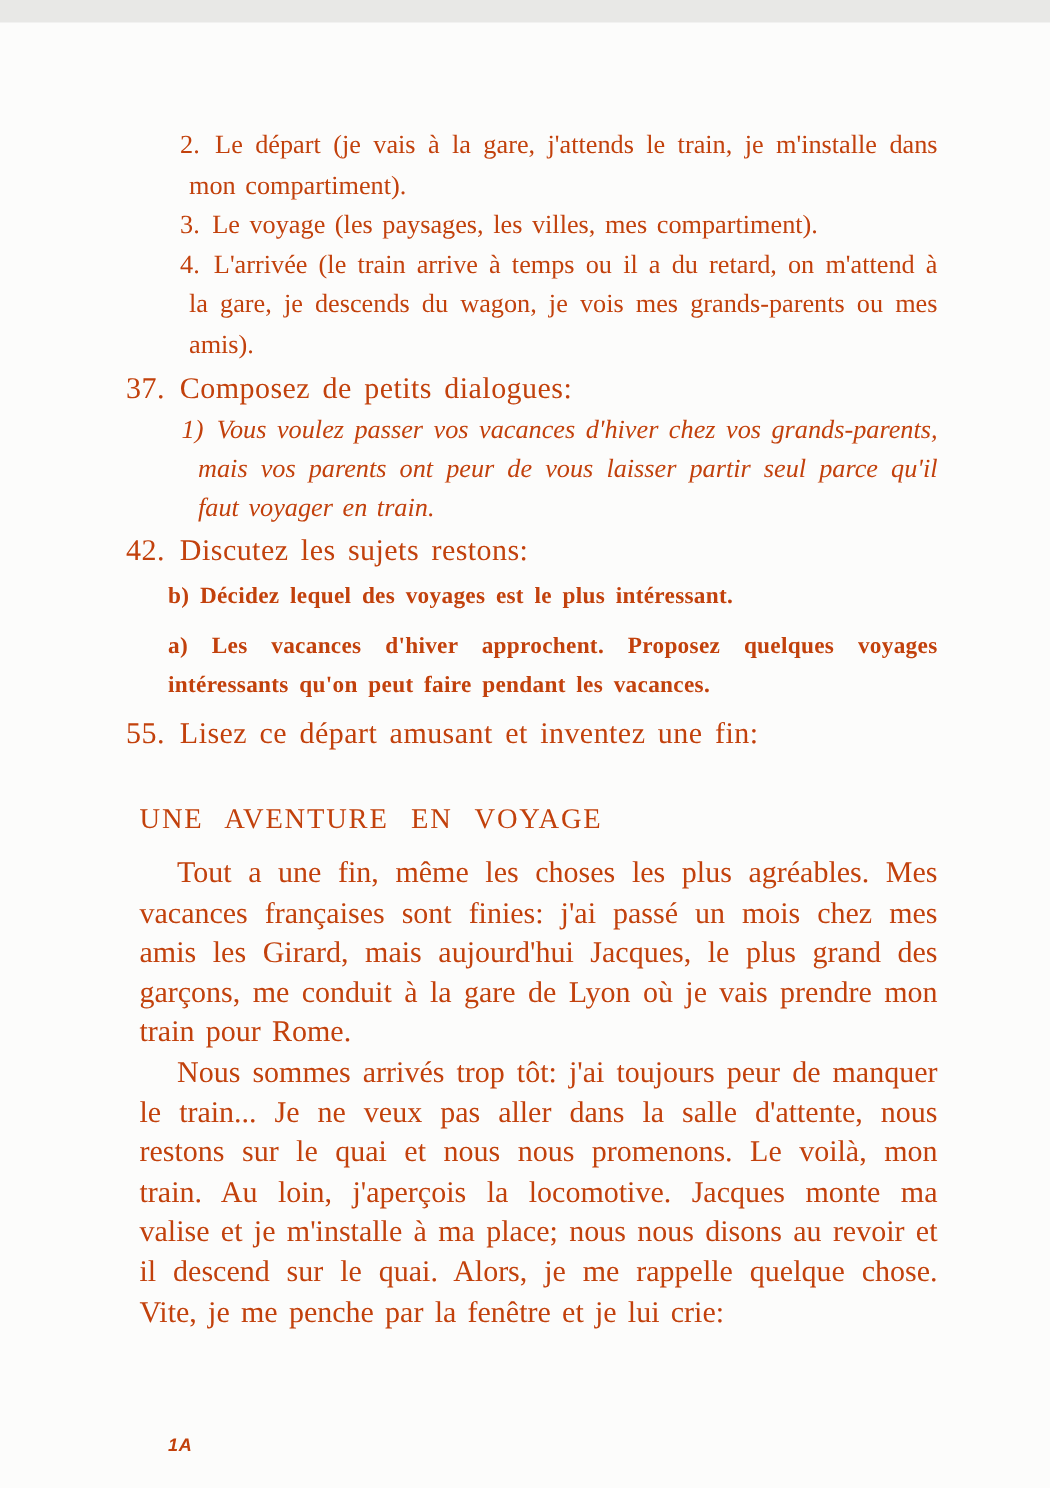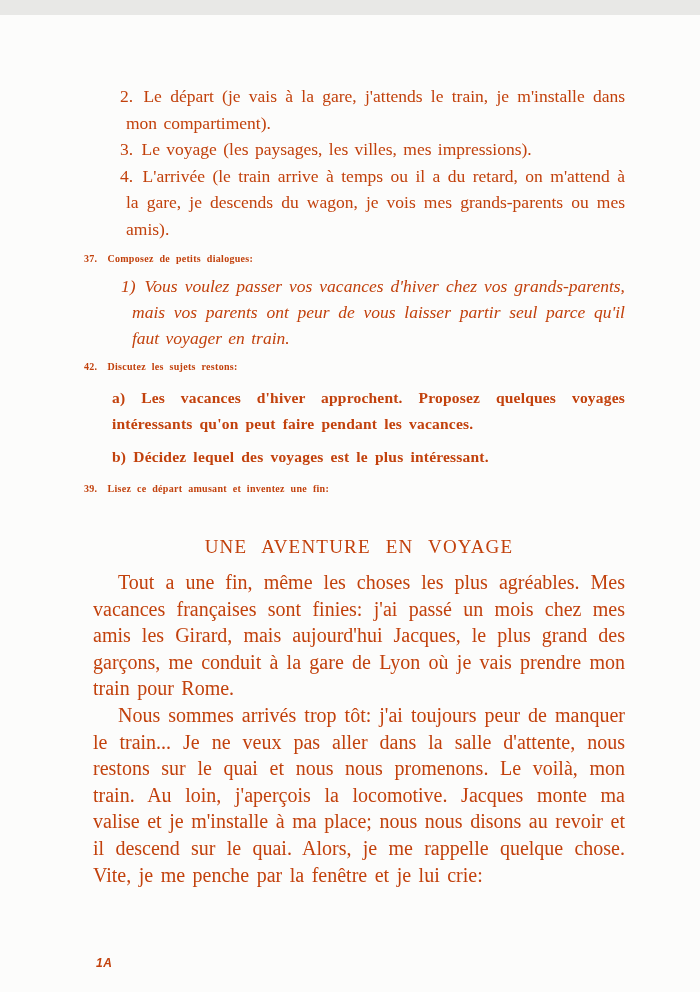--- a/index.html
+++ b/index.html
@@ -30,22 +30,22 @@
     text-indent: -6px;
     font-size: 17.5px;
     line-height: 26.5px;
     text-align: justify;
     word-spacing: 2px;
   }
   .li-num { padding-right: 2px; }
   
   .ex-header {
     margin: 7px 0 0 -9px;
-    font-weight: bold;
-    font-size: 10px;
+    font-weight: normal;
+    font-size: 20px;
     line-height: 20px;
     letter-spacing: 0.3px;
     word-spacing: 3px;
   }
   .ex-num { margin-right: 10px; }
   
   .ex-items { margin: 4px 0 0 28px; font-style: italic; }
   .sub-item {
     margin: 0;
     padding-left: 11px;
@@ -66,70 +66,69 @@
     letter-spacing: 0.2px;
     word-spacing: 3px;
   }
   .ex38 { margin-top: 6px; }
   .ex39 { margin-top: 9px; }
   
   .story-title {
     margin: 36px 0 0 0;
     font-size: 19px;
     font-weight: normal;
-    text-align: center;
     letter-spacing: 1.2px;
     word-spacing: 9px;
     line-height: 24px;
   }
   .story-para {
     margin: 10px 0 0 0;
     font-size: 20px;
     line-height: 26.6px;
     text-align: justify;
     text-indent: 25px;
     word-spacing: 2.5px;
   }
   .story-para.second { margin-top: 0px; }
   
   .plate-mark {
     position: absolute;
-    left: 96px;
+    left: 112px;
     top: 941px;
     font-family: "Liberation Sans", sans-serif;
     font-style: italic;
     font-weight: bold;
     font-size: 12px;
     letter-spacing: 0.5px;
   }
 </style>
 </head>
 <body>
 
 <div class="page">
   <div class="content">
 
     <div class="intro-list">
       <p class="intro-item"><span class="li-num">2.</span> <span>Le départ (je vais à la gare, j'attends le train, je m'installe dans mon compartiment).</span></p>
-      <p class="intro-item"><span class="li-num">3.</span> <span>Le voyage (les paysages, les villes, mes impressions).</span></p>
+      <p class="intro-item"><span class="li-num">3.</span> <span>Le voyage (les paysages, les villes, mes compartiment).</span></p>
       <p class="intro-item"><span class="li-num">4.</span> <span>L'arrivée (le train arrive à temps ou il a du retard, on m'attend à la gare, je descends du wagon, je vois mes grands-parents ou mes amis).</span></p>
     </div>
 
     <p class="ex-header"><span class="ex-num">37.</span><span>Composez de petits dialogues:</span></p>
     <div class="ex-items">
       <p class="sub-item"><span class="li-num">1)</span> <span>Vous voulez passer vos vacances d'hiver chez vos grands-parents, mais vos parents ont peur de vous laisser partir seul parce qu'il faut voyager en train.</span></p>
     </div>
 
     <p class="ex-header ex38"><span class="ex-num">42.</span><span>Discutez les sujets restons:</span></p>
     <div class="bold-items">
+      <p class="bold-item">b) Décidez lequel des voyages est le plus intéressant.</p>
       <p class="bold-item">a) Les vacances d'hiver approchent. Proposez quelques voyages intéressants qu'on peut faire pendant les vacances.</p>
-      <p class="bold-item">b) Décidez lequel des voyages est le plus intéressant.</p>
     </div>
 
-    <p class="ex-header ex39"><span class="ex-num">39.</span><span>Lisez ce départ amusant et inventez une fin:</span></p>
+    <p class="ex-header ex39"><span class="ex-num">55.</span><span>Lisez ce départ amusant et inventez une fin:</span></p>
 
     <h1 class="story-title">UNE  AVENTURE  EN  VOYAGE</h1>
     <p class="story-para">Tout a une fin, même les choses les plus agréables. Mes vacances françaises sont finies: j'ai passé un mois chez mes amis les Girard, mais aujourd'hui Jacques, le plus grand des garçons, me conduit à la gare de Lyon où je vais prendre mon train pour Rome.</p>
     <p class="story-para second">Nous sommes arrivés trop tôt: j'ai toujours peur de manquer le train... Je ne veux pas aller dans la salle d'attente, nous restons sur le quai et nous nous promenons. Le voilà, mon train. Au loin, j'aperçois la locomotive. Jacques monte ma valise et je m'installe à ma place; nous nous disons au revoir et il descend sur le quai. Alors, je me rappelle quelque chose. Vite, je me penche par la fenêtre et je lui crie:</p>
 
   </div>
 
   <div class="plate-mark">1A</div>
 </div>
 

